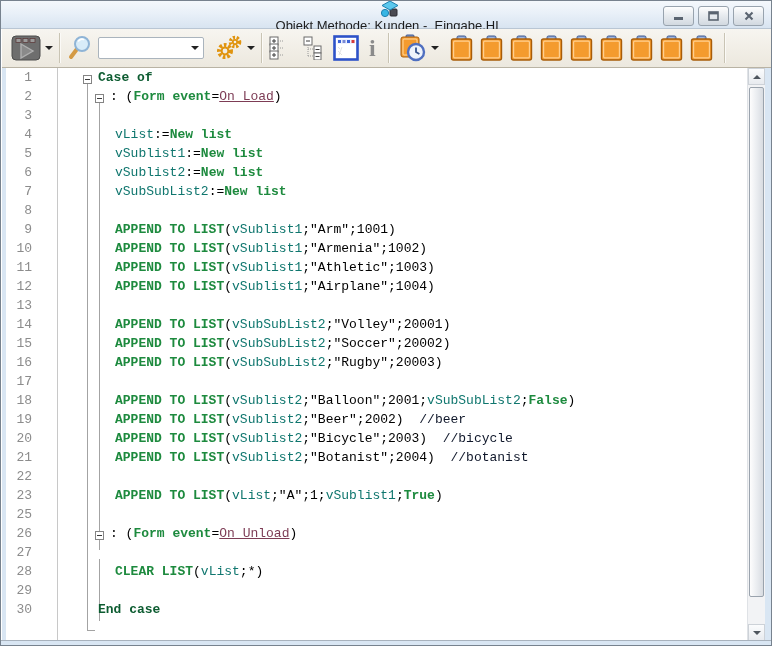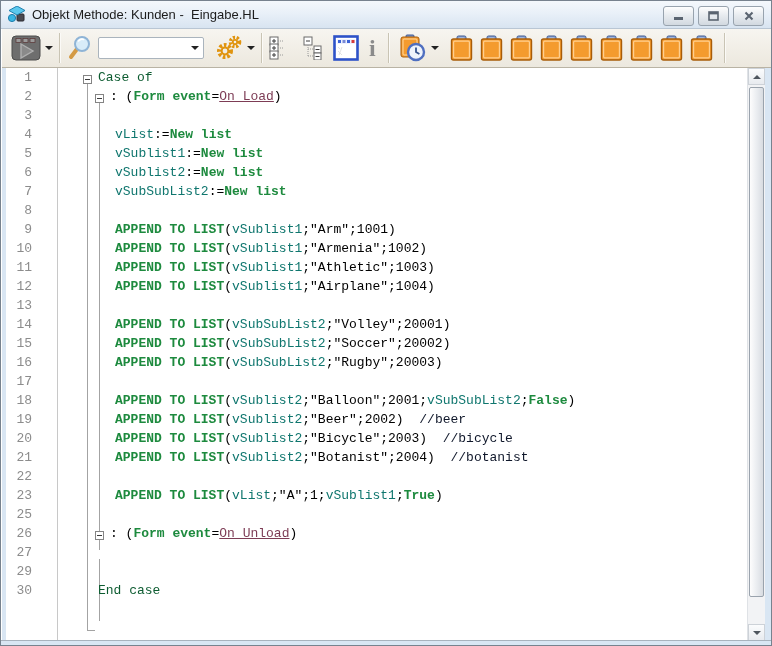--- a/index.html
+++ b/index.html
@@ -1,20 +1,20 @@
 <!DOCTYPE html>
 <html><head>
 <meta charset="utf-8">
 <style>
   html,body{margin:0;padding:0;background:#bfc6cd;font-family:"Liberation Sans",sans-serif;}
   #window{position:relative;width:772px;height:646px;background:#fff;border:1px solid #77828e;box-sizing:border-box;overflow:hidden;}
   
   #titlebar{position:absolute;left:0;top:0;width:100%;height:28px;
     background:linear-gradient(#f4f8fc,#e9f0f8 45%,#d8e4f1);border-bottom:1px solid #b9c6d4;box-sizing:border-box;
-    display:flex;align-items:center;}
+    display:flex;align-items:center;flex-direction:column;}
   #title-icon{margin-left:7px;width:18px;height:17px;flex:0 0 auto;}
   #title-text{margin-left:6px;font-size:13px;color:#1c1c1c;white-space:pre;}
   #win-buttons{position:absolute;right:7px;top:5px;display:flex;gap:4px;}
   .winbtn{width:29px;height:18px;border:1px solid #98a3ae;border-radius:3px;
     background:linear-gradient(#fefefe,#e8ecf0 45%,#d2d9e0);display:flex;align-items:center;justify-content:center;}
   
   #toolbar{position:absolute;left:1px;top:28px;width:770px;height:39px;
     background:linear-gradient(#f7f5f0,#ece8de);border-bottom:1px solid #b9b3a4;box-sizing:border-box;
     display:flex;align-items:center;}
   .tb-sep{width:1px;height:30px;background:#c9c4b4;border-right:1px solid #fbfaf7;margin:0 6px;flex:0 0 auto;}
@@ -32,21 +32,21 @@
   .guide{position:absolute;width:1px;background:#a3a3a3;z-index:0;}
   #guide-corner{position:absolute;height:1px;background:#a3a3a3;z-index:0;}
   #code-lines{position:relative;z-index:1;padding-top:2px;}
   .code-row{position:relative;height:19px;display:flex;white-space:pre;}
   .ln{width:48px;flex:0 0 auto;text-align:right;padding-right:22px;color:#8c8c8c;box-sizing:border-box;}
   .gutter-sep{position:absolute;left:51px;top:0;bottom:0;width:1px;background:#c8c8c8;z-index:0;}
   .code{flex:1;color:#000;}
   .lv-case{padding-left:44px;}
   .lv-branch{padding-left:56px;}
   .lv-stmt{padding-left:61px;}
-  .tk-kw{color:#0d5c31;font-weight:normal;}
+  .tk-kw{color:#0d5c31;font-weight:bold;}
   .tk-cmd{color:#1d8a3e;font-weight:bold;}
   .tk-var{color:#0f766e;}
   .tk-cn{color:#7d3c55;text-decoration:underline;}
   .tk-cm{color:#0f172a;}
   .tk-pl{color:#000;}
   .foldbox{position:absolute;top:5px;width:9px;height:9px;border:1px solid #848484;background:#fff;box-sizing:border-box;z-index:2;}
   .foldbox::after{content:'';position:absolute;left:1px;right:1px;top:3px;border-top:1px solid #3c3c3c;}
   .fold-outer{left:77px;}
   .fold-inner{left:89px;}
   
@@ -287,20 +287,21 @@
           <div class="code-row"><div class="ln">17</div><div class="code lv-stmt"></div></div>
           <div class="code-row"><div class="ln">18</div><div class="code lv-stmt"><span class="tk-cmd">APPEND TO LIST</span><span class="tk-pl">(</span><span class="tk-var">vSublist2</span><span class="tk-pl">;"Balloon";2001;</span><span class="tk-var">vSubSubList2</span><span class="tk-pl">;</span><span class="tk-cmd">False</span><span class="tk-pl">)</span></div></div>
           <div class="code-row"><div class="ln">19</div><div class="code lv-stmt"><span class="tk-cmd">APPEND TO LIST</span><span class="tk-pl">(</span><span class="tk-var">vSublist2</span><span class="tk-pl">;"Beer";2002)</span><span class="tk-cm">  //beer</span></div></div>
           <div class="code-row"><div class="ln">20</div><div class="code lv-stmt"><span class="tk-cmd">APPEND TO LIST</span><span class="tk-pl">(</span><span class="tk-var">vSublist2</span><span class="tk-pl">;"Bicycle";2003)</span><span class="tk-cm">  //bicycle</span></div></div>
           <div class="code-row"><div class="ln">21</div><div class="code lv-stmt"><span class="tk-cmd">APPEND TO LIST</span><span class="tk-pl">(</span><span class="tk-var">vSublist2</span><span class="tk-pl">;"Botanist";2004)</span><span class="tk-cm">  //botanist</span></div></div>
           <div class="code-row"><div class="ln">22</div><div class="code lv-stmt"></div></div>
           <div class="code-row"><div class="ln">23</div><div class="code lv-stmt"><span class="tk-cmd">APPEND TO LIST</span><span class="tk-pl">(</span><span class="tk-var">vList</span><span class="tk-pl">;"A";1;</span><span class="tk-var">vSublist1</span><span class="tk-pl">;</span><span class="tk-cmd">True</span><span class="tk-pl">)</span></div></div>
           <div class="code-row"><div class="ln">25</div><div class="code lv-stmt"></div></div>
           <div class="code-row"><div class="ln">26</div><span class="foldbox fold-inner"></span><div class="code lv-branch"><span class="tk-pl">: (</span><span class="tk-cmd">Form event</span><span class="tk-pl">=</span><span class="tk-cn">On Unload</span><span class="tk-pl">)</span></div></div>
           <div class="code-row"><div class="ln">27</div><div class="code lv-stmt"></div></div>
+          <div class="code-row"><div class="ln">28</div><div class="code lv-stmt"><span class="tk-cmd">CLEAR LIST</span><span class="tk-pl">(</span><span class="tk-var">vList</span><span class="tk-pl">;*)</span></div></div>
           <div class="code-row"><div class="ln">29</div><div class="code lv-stmt"></div></div>
           <div class="code-row"><div class="ln">30</div><div class="code lv-case"><span class="tk-kw">End case</span></div></div>
         </div>
     </div>
     <div id="scrollbar">
       <div class="sb-btn">
           <span class="tri-up"></span>
         </div>
       <div id="sb-thumb"></div>
       <div id="sb-track-fill"></div>

